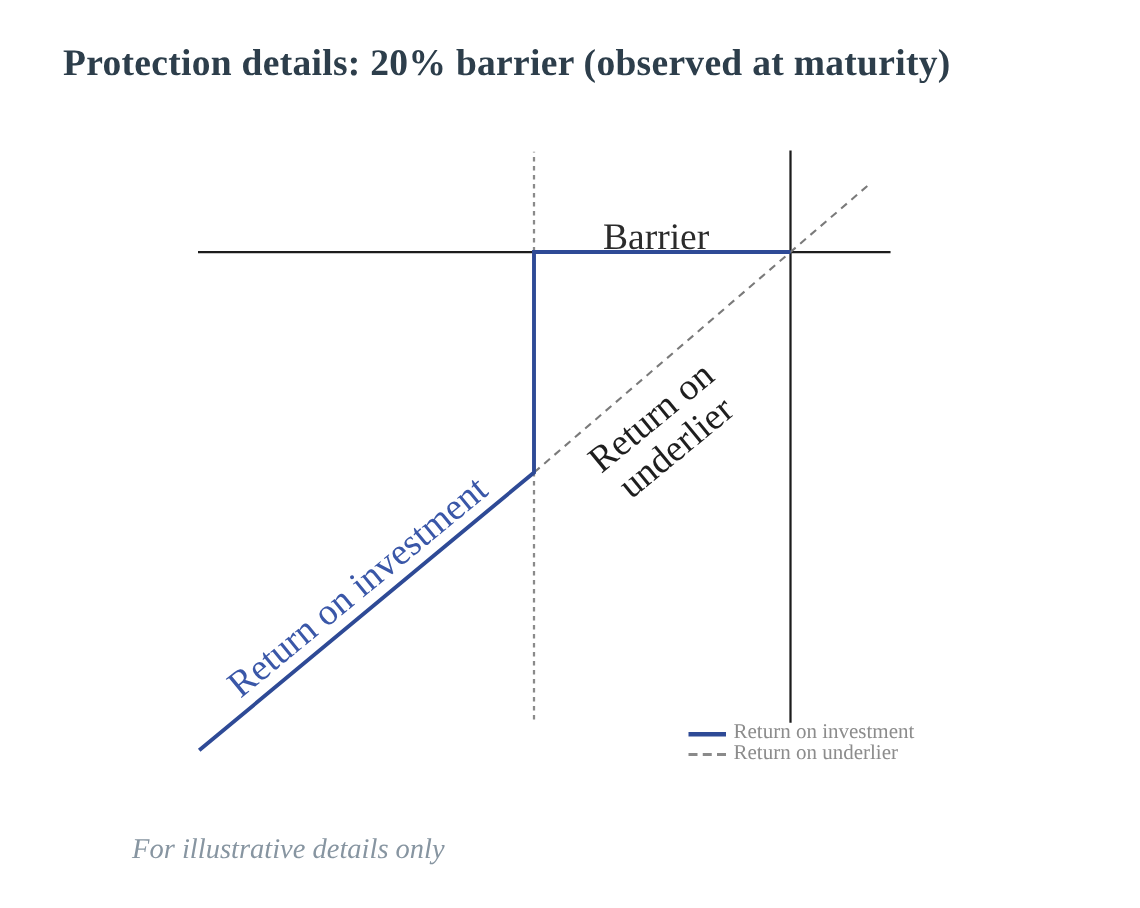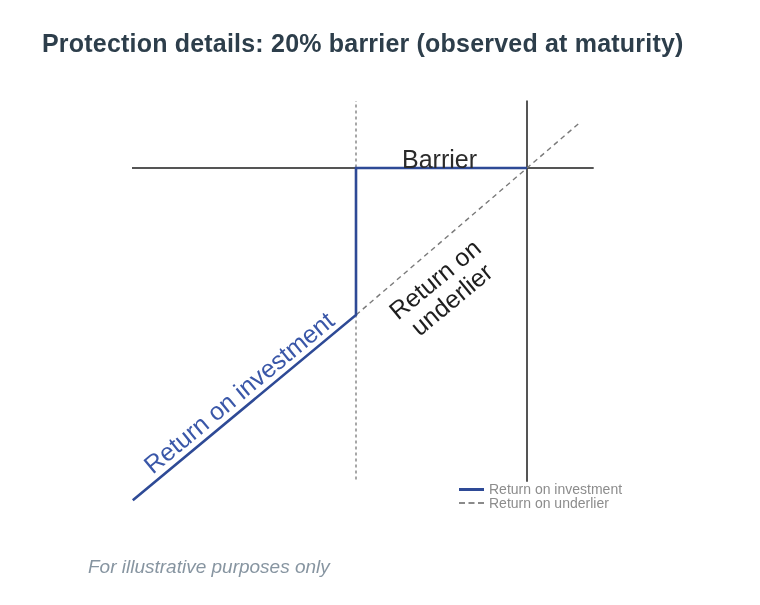--- a/index.html
+++ b/index.html
@@ -7,20 +7,21 @@
     padding: 0;
     background: #ffffff;
     font-family: "Liberation Sans", sans-serif;
   }
   .stage {
     position: relative;
     width: 760px;
     height: 605px;
     background: #ffffff;
     overflow: hidden;
+    font-family: Liberation Serif, serif;
   }
   .page-title {
     position: absolute;
     left: 42px;
     top: 28px;
     margin: 0;
     font-size: 25px;
     line-height: 30px;
     font-weight: 600;
     letter-spacing: 0.2px;
@@ -125,15 +126,15 @@
     <div class="legend-row">
       <span class="swatch swatch-solid"></span>
       <span class="legend-label">Return on investment</span>
     </div>
     <div class="legend-row">
       <span class="swatch swatch-dashed"></span>
       <span class="legend-label">Return on underlier</span>
     </div>
   </div>
 
-  <div class="footer-note">For illustrative purposes only</div>
+  <div class="footer-note">For illustrative details only</div>
 
 </div>
 
 </body></html>

